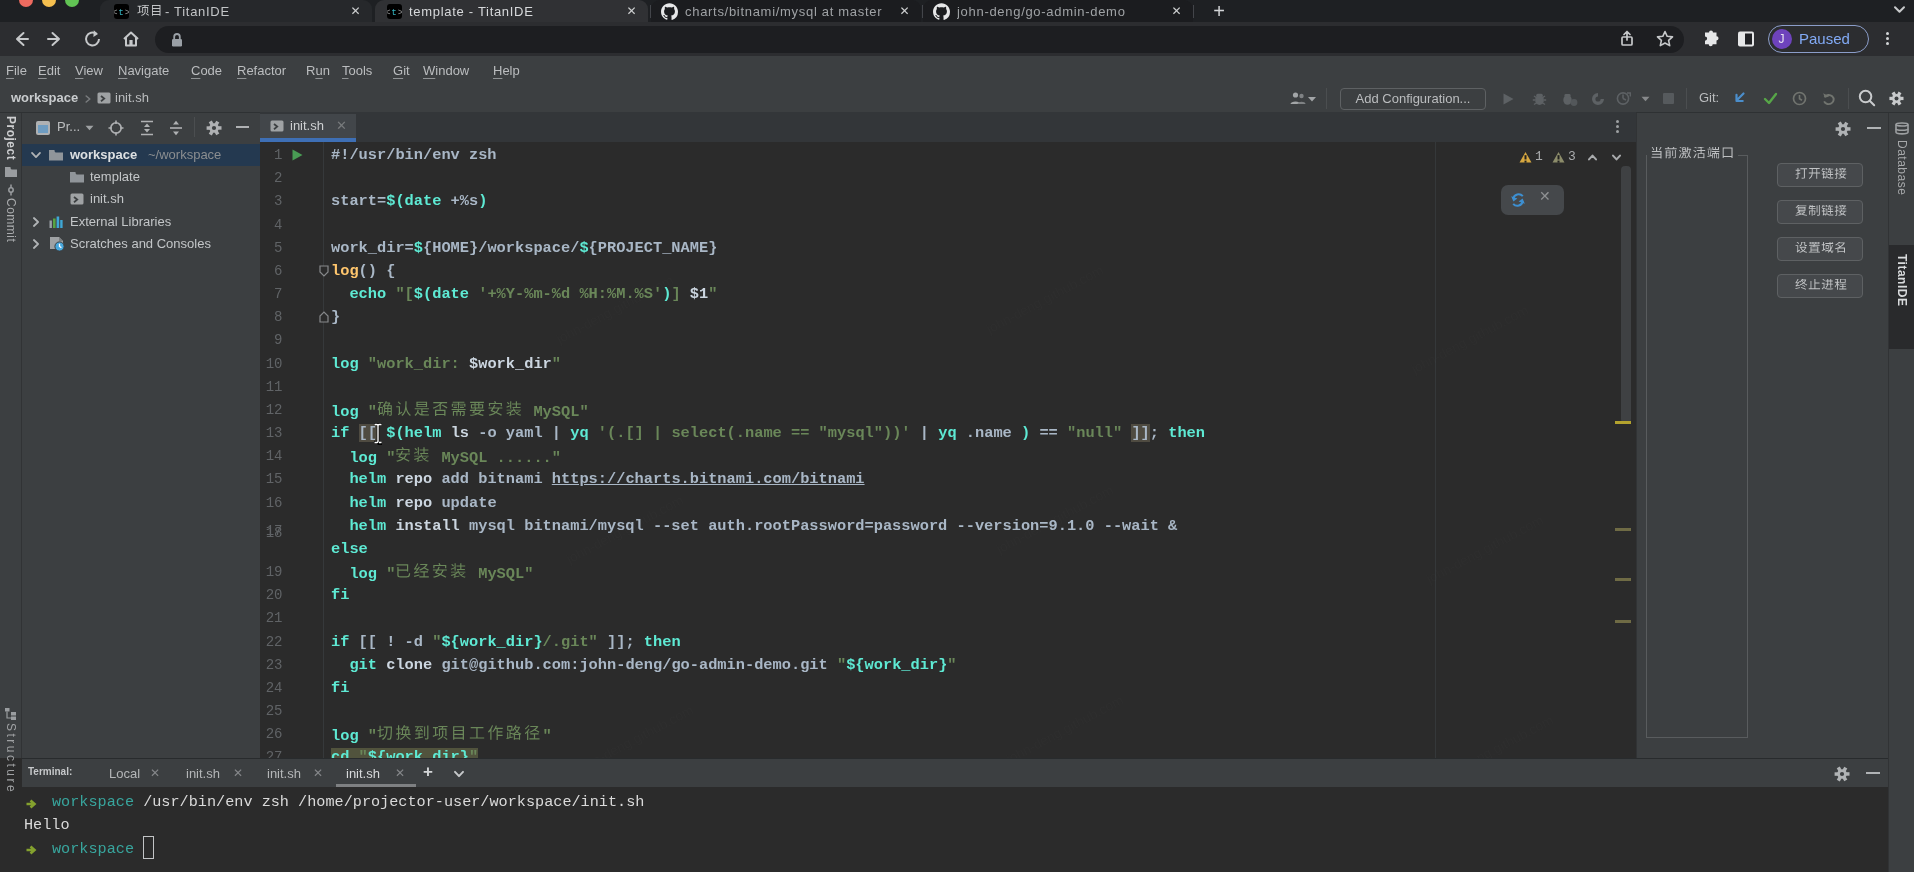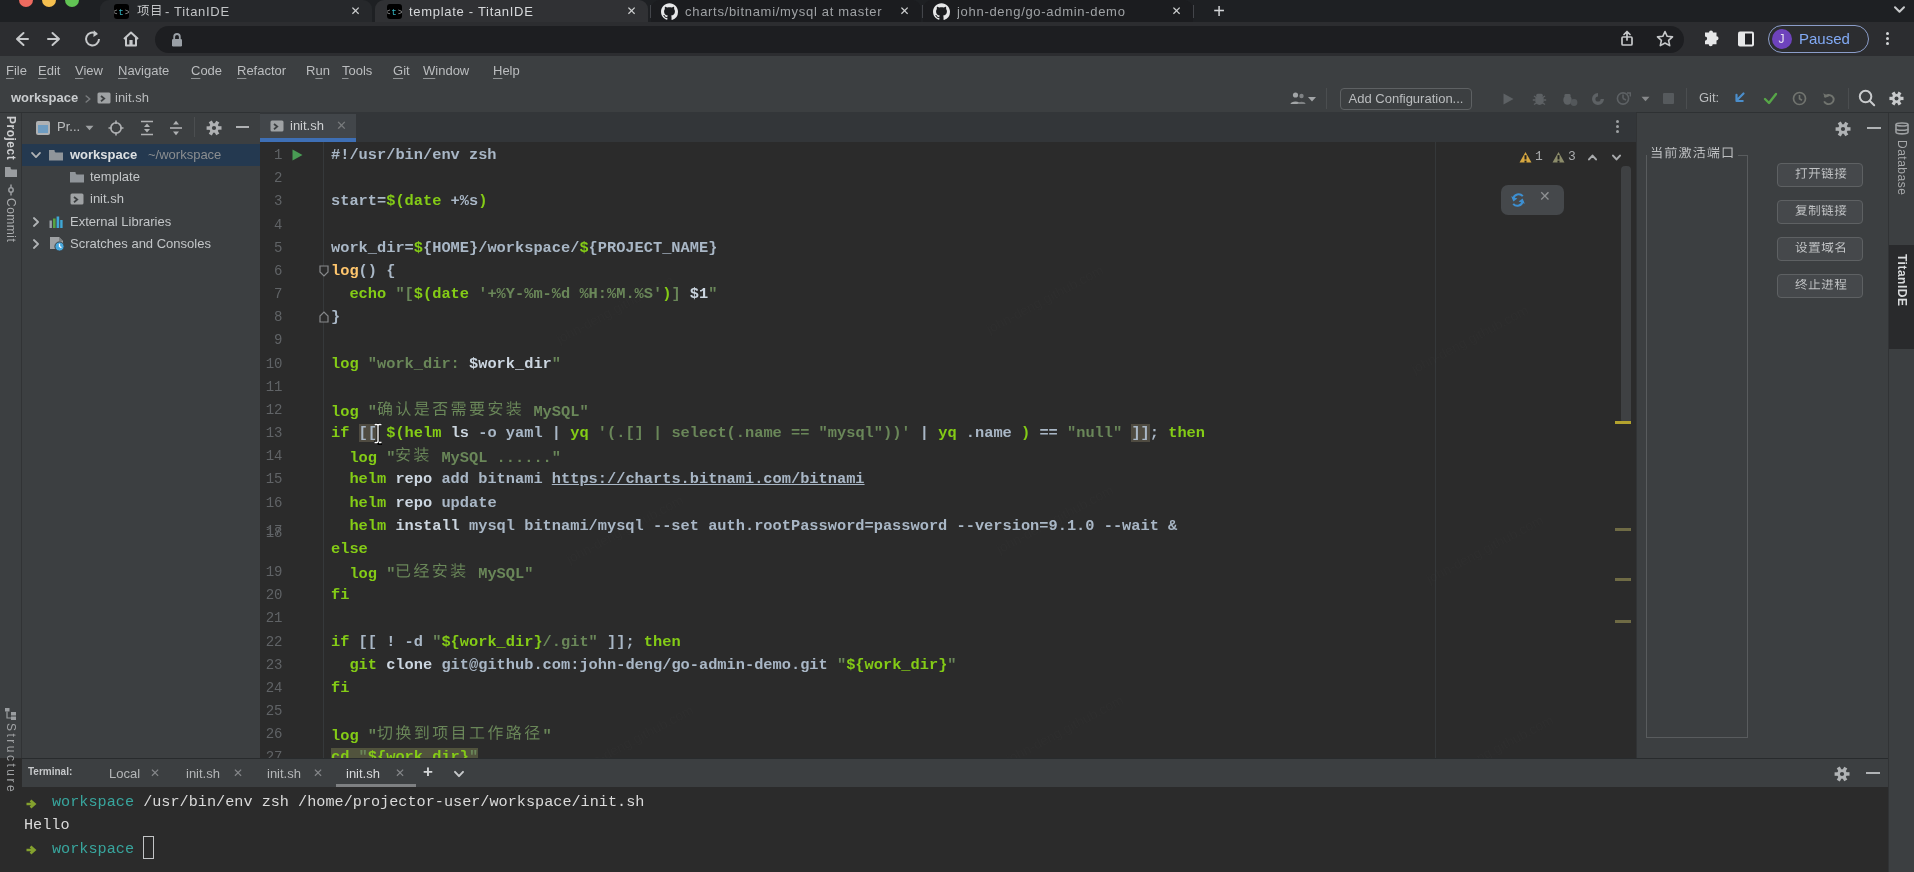--- a/index.html
+++ b/index.html
@@ -21,21 +21,21 @@
 #rstripe{position:absolute;left:1888px;top:113px;width:26px;height:759px;background:#3c3f41;border-left:1px solid #313335}
 .vtext{writing-mode:vertical-rl;font-size:12px;letter-spacing:0.5px}
 #proj{position:absolute;left:22px;top:113px;width:238px;height:645px;background:#3c3f41}
 .trow{position:absolute;left:0;width:238px;height:22px;font-size:13px;color:#c3c6c8;white-space:nowrap}
 #tabbar{position:absolute;left:260px;top:112px;width:1376px;height:30px;background:#333639}
 #edtab{position:absolute;left:0;top:2px;width:96px;height:24px;background:#42464a;color:#ced0d2;font-size:13px}
 #edtabu{position:absolute;left:0;top:26px;width:96px;height:4px;background:#3e6fb5}
 #editor{position:absolute;left:260px;top:142px;width:1376px;height:616px;background:#2b2b2b;overflow:hidden}
 .cl-line{position:absolute;left:71px;white-space:pre;font-family:"Liberation Mono",monospace;font-size:15.33px;font-weight:700;color:#a9b7c6;line-height:23.17px;height:23.17px}
 .gnum{position:absolute;left:0;width:22.5px;text-align:right;font-family:"Liberation Mono",monospace;font-size:14px;color:#606366;line-height:23.17px;height:23.17px}
-.o{color:#84cc16}.g{color:#6a8759}.y{color:#ffc66d}.bw{color:#ccd6e0}.ul{text-decoration:underline}
+.o{color:#5eead4}.g{color:#6a8759}.y{color:#ffc66d}.bw{color:#ccd6e0}.ul{text-decoration:underline}
 #rpanel{position:absolute;left:1636px;top:113px;width:252px;height:645px;background:#3c3f41;border-left:1px solid #313335}
 #term{position:absolute;left:22px;top:758px;width:1866px;height:114px;background:#3c3f41;border-top:1px solid #282b2d}
 #termc{position:absolute;left:0px;top:28px;width:1866px;height:86px;background:#2b2b2b}
 .tline{position:absolute;white-space:pre;font-family:"Liberation Mono",monospace;font-size:15.2px;font-weight:400;color:#dadada;line-height:23px}
 .wm{position:absolute;color:rgba(210,215,220,0.02);font-size:13.5px;transform:rotate(-28deg);white-space:nowrap}
 </style></head><body>
 <div id="page">
 <div id="tabstrip"></div>
     <div class="abs" style="left:19px;top:-7px;width:14px;height:14px;border-radius:7px;background:#ee6a5f"></div>
     <div class="abs" style="left:42px;top:-7px;width:14px;height:14px;border-radius:7px;background:#f5bf4f"></div>
@@ -155,21 +155,21 @@
       <svg width="17" height="15" viewBox="0 0 17 15" style="position:absolute;left:1289px;top:6px">
         <circle cx="6.5" cy="4" r="2.6" fill="#a2a5a7"></circle>
         <path d="M1.5 13 c0-3.5 10-3.5 10 0 Z" fill="#a2a5a7"></path>
         <circle cx="12.5" cy="5" r="2.2" fill="#7f8284"></circle>
         <path d="M8.5 13 c0-3 8-3 8 0 Z" fill="#7f8284"></path>
       </svg>
       <svg width="8" height="6" viewBox="0 0 8 6" style="position:absolute;left:1308px;top:11px">
         <path d="M0 1 L4 5.5 L8 1" fill="#a2a5a7"></path>
       </svg>
       <div class="abs" style="left:1326px;top:3px;width:1px;height:21px;background:#4b4e50"></div>
-      <div class="abs" style="left:1340px;top:3px;width:132px;height:22px;border:1px solid #5e6163;border-radius:4px;font-size:13px;color:#bbbdbf;text-align:center;line-height:20px">Add Configuration...</div>
+      <div class="abs" style="left:1340px;top:3px;width:146px;height:22px;border:1px solid #5e6163;border-radius:4px;font-size:13px;color:#bbbdbf;text-align:center;line-height:20px">Add Configuration...</div>
       <svg width="13" height="14" viewBox="0 0 13 14" style="position:absolute;left:1502px;top:7px">
         <path d="M1.5 1.5 L11.5 7 L1.5 12.5 Z" fill="#5d6164"></path>
       </svg>
       <svg width="15" height="14" viewBox="0 0 15 14" style="position:absolute;left:1532px;top:7px">
         <ellipse cx="7.5" cy="8" rx="4.4" ry="5" fill="#5d6164"></ellipse>
         <rect x="4.2" y="1.8" width="6.6" height="3" rx="1.5" fill="#5d6164"></rect>
         <path d="M2 4 L5 6 M13 4 L10 6 M0.8 8 H3 M12 8 H14.2 M2 12.5 L5 10.5 M13 12.5 L10 10.5" stroke="#5d6164" stroke-width="1.4"></path>
       </svg>
       <svg width="17" height="14" viewBox="0 0 17 14" style="position:absolute;left:1561px;top:7px">
         <ellipse cx="6.5" cy="8" rx="4.2" ry="4.8" fill="#5d6164"></ellipse>

